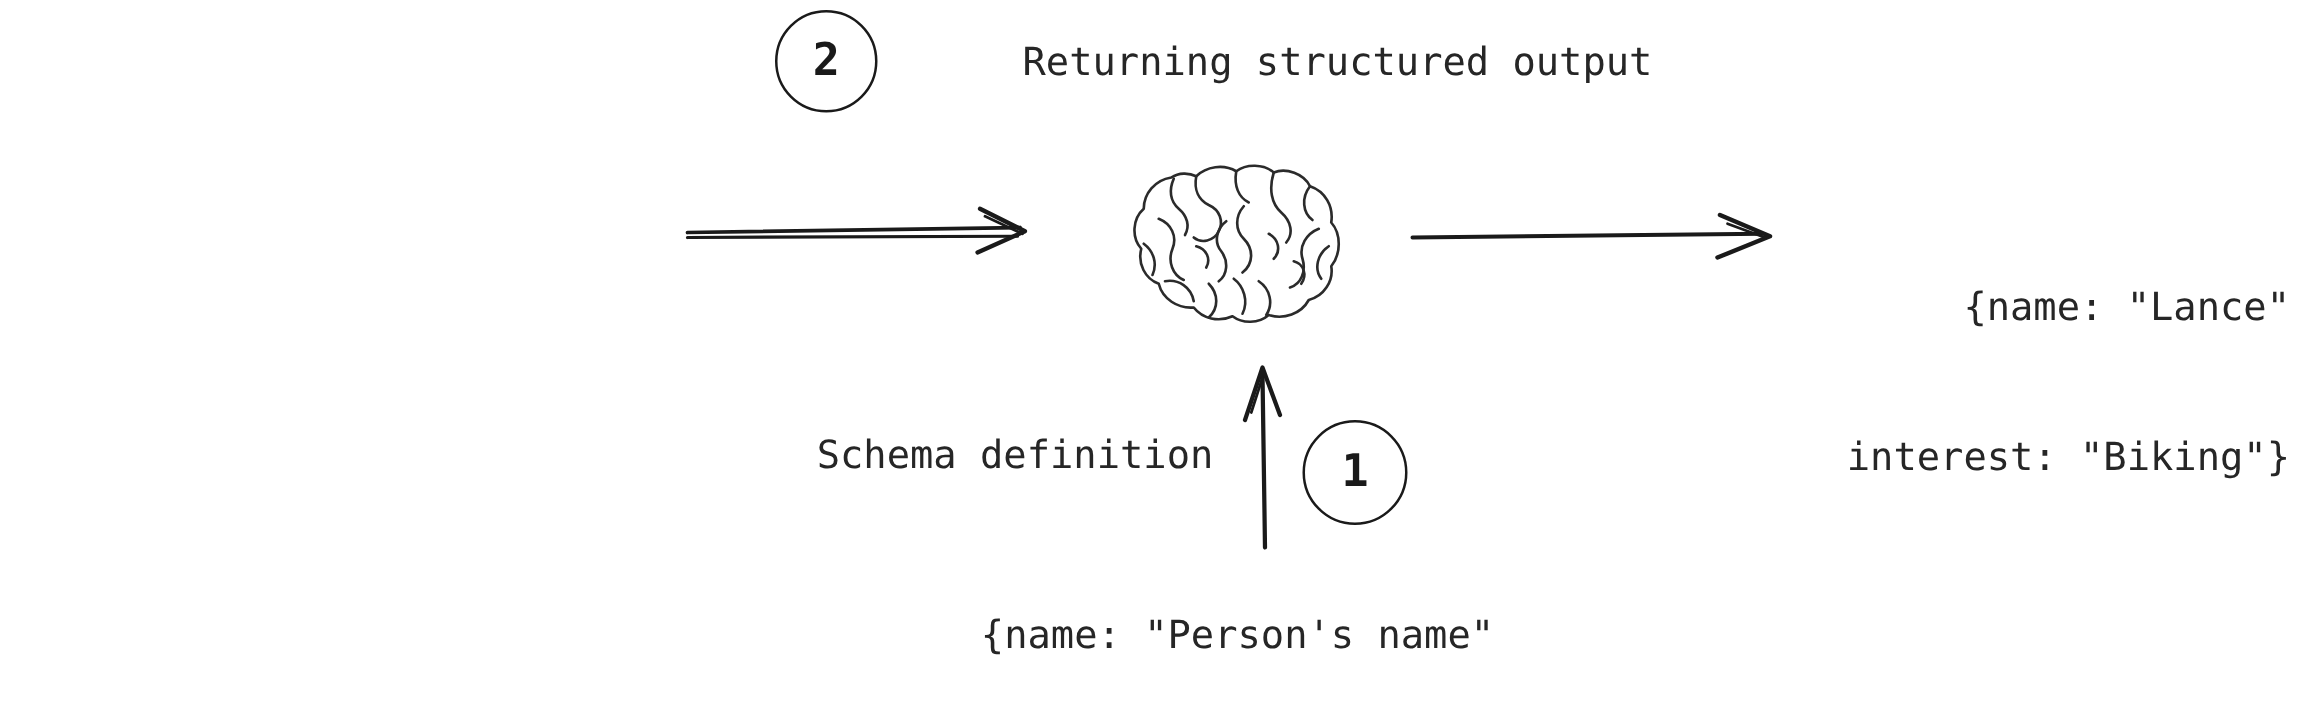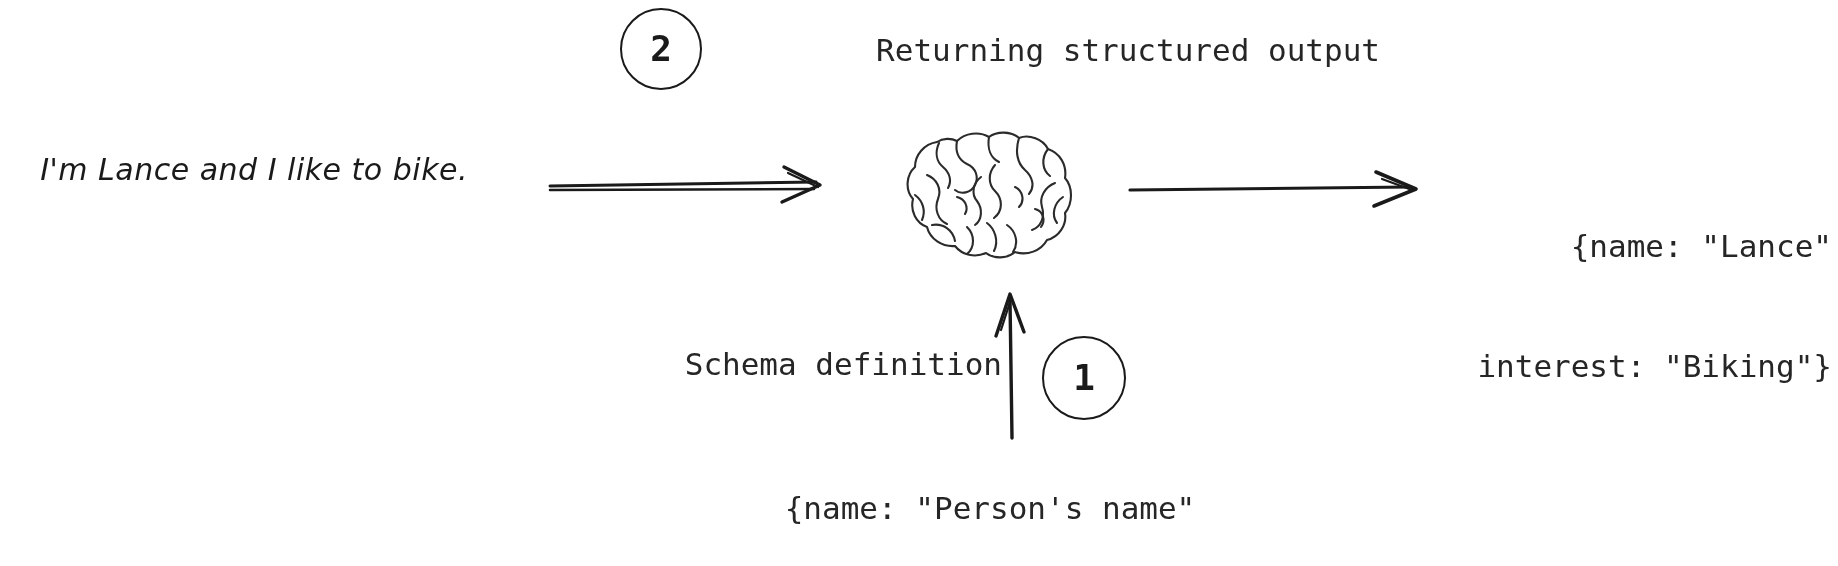--- a/index.html
+++ b/index.html
@@ -52,37 +52,36 @@
   .step-circle span {
     font-family: "DejaVu Sans Mono", "Liberation Mono", monospace;
     font-weight: bold;
     font-size: 36px;
     color: #1a1a1a;
     line-height: 1;
   }
 
   
   .label-block { text-align: center; }
-  .label-left   { text-align: right; }
+  .label-left   { text-align: center; }
   .label-right  { text-align: right; }
 
   svg { display: block; overflow: visible; }
 </style>
 </head>
 <body>
 
 <div id="canvas">
 
   <div class="abs step-circle" style="left:620px; top:8px; width:82px; height:82px;">
     <span>2</span>
   </div>
 
   <div class="abs mono label-left" style="left:760px; top:30px; width:620px;">Returning structured output</div>
 
-  <div class="abs hand label-left" style="left:8px; top:152px; width:460px;">I'm Lance and I like to bike.</div>
 
   <div class="abs" style="left:548px; top:160px; width:310px; height:52px;">
     <svg width="310" height="52" viewBox="0 0 310 52">
       <g fill="none" stroke="#1a1a1a" stroke-linecap="round" stroke-linejoin="round">
         <path d="M2,26 L268,22" stroke-width="3"></path>
         <path d="M2,30 L266,29" stroke-width="2.6"></path>
         <path d="M236,7 L272,25 L234,42" stroke-width="3.4"></path>
         <path d="M240,13 L270,27" stroke-width="2.2"></path>
       </g>
     </svg>

